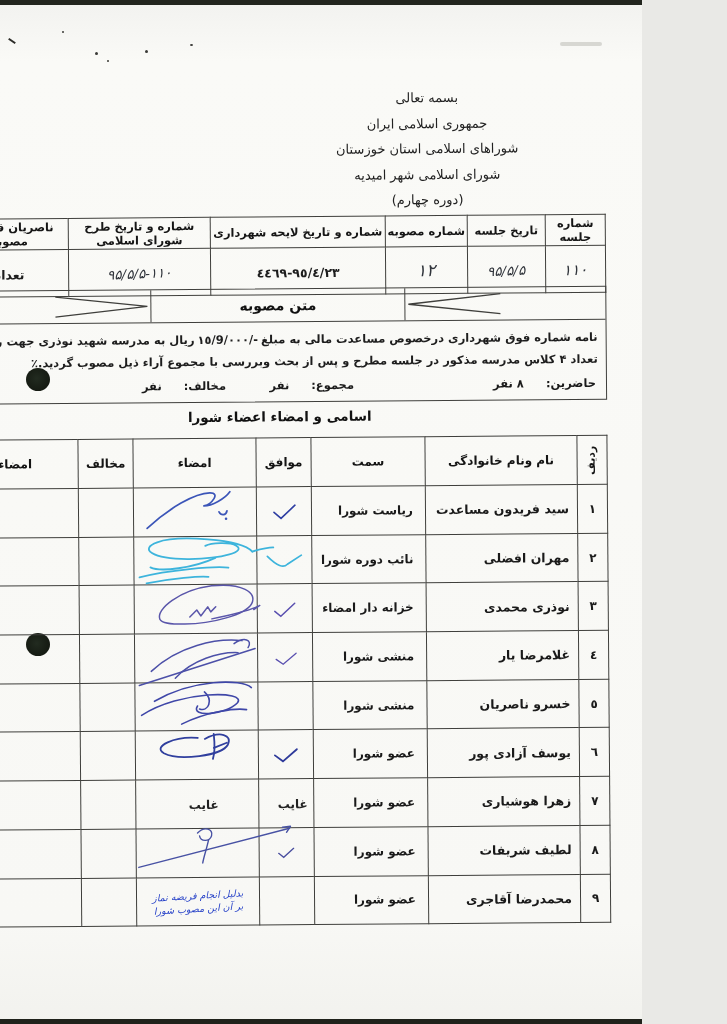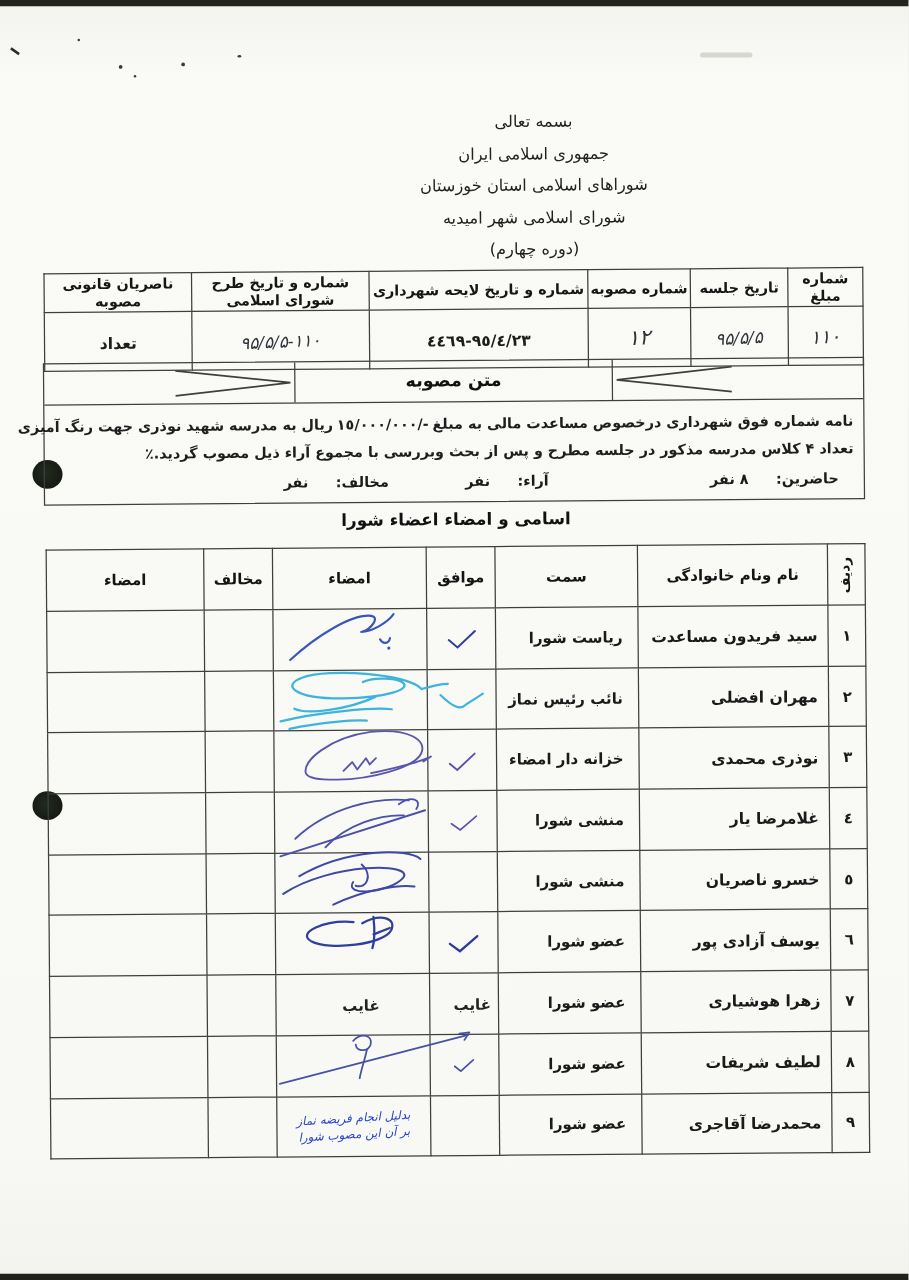--- a/index.html
+++ b/index.html
@@ -1,19 +1,19 @@
 <!DOCTYPE html>
 <html lang="fa"><head>
 <meta charset="utf-8">
 <style>
   html,body{margin:0;padding:0;}
   body{width:727px;height:1024px;overflow:hidden;
        font-family:"DejaVu Sans",sans-serif;
        background:#e9e9e6;}
-  .page{position:relative;width:727px;height:1024px;
+  .page{position:relative;width:642px;height:1024px;
         background:linear-gradient(180deg,#f2f2ef 0%,#fafaf7 6%,#f8f8f5 90%,#f2f2ee 100%);
         overflow:hidden;}
   .edge{position:absolute;left:0;width:727px;background:#22251e;}
   .edge.top{top:0;height:5px;}
   .edge.bottom{bottom:0;height:5px;background:#1f221b;}
   .punch{position:absolute;width:24px;height:23px;border-radius:50%;
          background:radial-gradient(circle at 45% 45%,#222b20 0%,#151a12 70%);}
   .speck{position:absolute;background:#3a3a36;border-radius:50%;}
   .smudge{position:absolute;background:#c9c9c3;border-radius:2px;opacity:.7;}
   .tick-mark{position:absolute;width:8px;height:2px;background:#2c2c28;transform:rotate(35deg);}
@@ -44,21 +44,21 @@
   .banner-side{flex:1 1 auto;position:relative;}
   .banner-side svg{position:absolute;inset:0;width:100%;height:100%;}
   .banner-center{width:253px;border-left:1px solid #3f3f3c;border-right:1px solid #3f3f3c;
                  display:flex;align-items:center;justify-content:center;
                  font-weight:bold;font-size:14px;color:#111;}
   .res-text{padding:6px 8px 0;}
   .res-line{white-space:nowrap;font-weight:bold;font-size:11.5px;line-height:22px;color:#1e1e1e;}
   .amount{margin:0 3px;}
   .attendance{position:absolute;bottom:3px;right:0;left:0;height:20px;font-weight:bold;font-size:11.5px;}
   .attendance span.gap{margin-right:22px;}
-  .att-present{position:absolute;right:20px;}
+  .att-present{position:absolute;right:10px;}
   .att-agree{position:absolute;right:252px;}
   .att-oppose{position:absolute;right:380px;}
   .att-present .gap{margin-right:8px;}
 
   .members-title{position:absolute;top:408px;right:34px;width:655px;text-align:center;
                  font-weight:bold;font-size:13.5px;color:#111;}
 
   
   .members-table{position:absolute;top:437px;right:34px;width:655px;}
   .members-table td{border:1px solid #3f3f3c;vertical-align:middle;position:relative;}
@@ -110,21 +110,21 @@
       <colgroup>
           <col style="width:60px">
           <col style="width:78px">
           <col style="width:82px">
           <col style="width:175px">
           <col style="width:142px">
           <col style="width:118px">
         </colgroup>
       <tbody>
           <tr class="hd">
-        <td>شماره مبلغ</td>
+        <td>شماره جلسه</td>
         <td>تاریخ جلسه</td>
         <td>شماره مصوبه</td>
         <td>شماره و تاریخ لایحه شهرداری</td>
         <td>شماره و تاریخ طرح شورای اسلامی</td>
         <td>ناصریان قانونی مصوبه</td>
       </tr>
       <tr class="vl">
         <td><span class="hand h1">۱۱۰</span></td>
         <td><span class="hand h2 ltr">۹۵/۵/۵</span></td>
         <td><span class="hand h3">۱۲</span></td>
@@ -144,30 +144,30 @@
         </div>
         <div class="banner-center">متن مصوبه</div>
         <div class="banner-side">
           <svg viewBox="0 0 200 32" preserveAspectRatio="none">
             <polyline points="95,6 3,16 95,26" fill="none" stroke="#3f3f3c" stroke-width="1.4"></polyline>
           </svg>
         </div>
       </div>
       <div class="res-text">
         <div class="res-line">
-          <span>نامه شماره فوق شهرداری درخصوص مساعدت مالی به مبلغ</span><span class="amount ltr">١٥/٠٠٠/٠٠٠/-</span><span>ریال به مدرسه شهید نوذری جهت رنگ آمیزی</span>
+          <span>نامه شماره فوق شهرداری درخصوص مساعدت مالی به مبلغ</span><span class="amount ltr">١٥/9/٠٠٠/-</span><span>ریال به مدرسه شهید نوذری جهت رنگ آمیزی</span>
         </div>
         <div class="res-line">تعداد ۴ کلاس مدرسه مذکور در جلسه مطرح و پس از بحث وبررسی با مجموع آراء ذیل مصوب گردید.٪</div>
       </div>
       <div class="attendance">
         <span class="att-present">
           <span>حاضرین:</span><span class="gap">٨ نفر</span>
         </span>
         <span class="att-agree">
-          <span>آراء:</span><span class="gap">نفر</span>
+          <span>مجموع:</span><span class="gap">نفر</span>
         </span>
         <span class="att-oppose">
           <span>مخالف:</span><span class="gap">نفر</span>
         </span>
       </div>
     </div>
 
     <div class="members-title">اسامی و امضاء اعضاء شورا</div>
 
     <table class="members-table" dir="rtl">
@@ -201,21 +201,21 @@
               </svg>
         </td>
         <td class="c-sig"></td>
         <td class="c-opp"></td>
         <td class="c-sig"></td>
       </tr>
 
       <tr class="mrow">
         <td class="c-num">٢</td>
         <td class="c-name">مهران افضلی</td>
-        <td class="c-pos">نائب رئیس نماز</td>
+        <td class="c-pos">نائب دوره شورا</td>
         <td class="c-agree">
           <svg class="chk" width="38" height="15">
                 <path d="M2,3 C12,13 18,15 22,11 L36,2" fill="none" stroke="#3db4dc" stroke-width="1.7" stroke-linecap="round"></path>
               </svg>
         </td>
         <td class="c-sig"></td>
         <td class="c-opp"></td>
         <td class="c-sig"></td>
       </tr>
 

